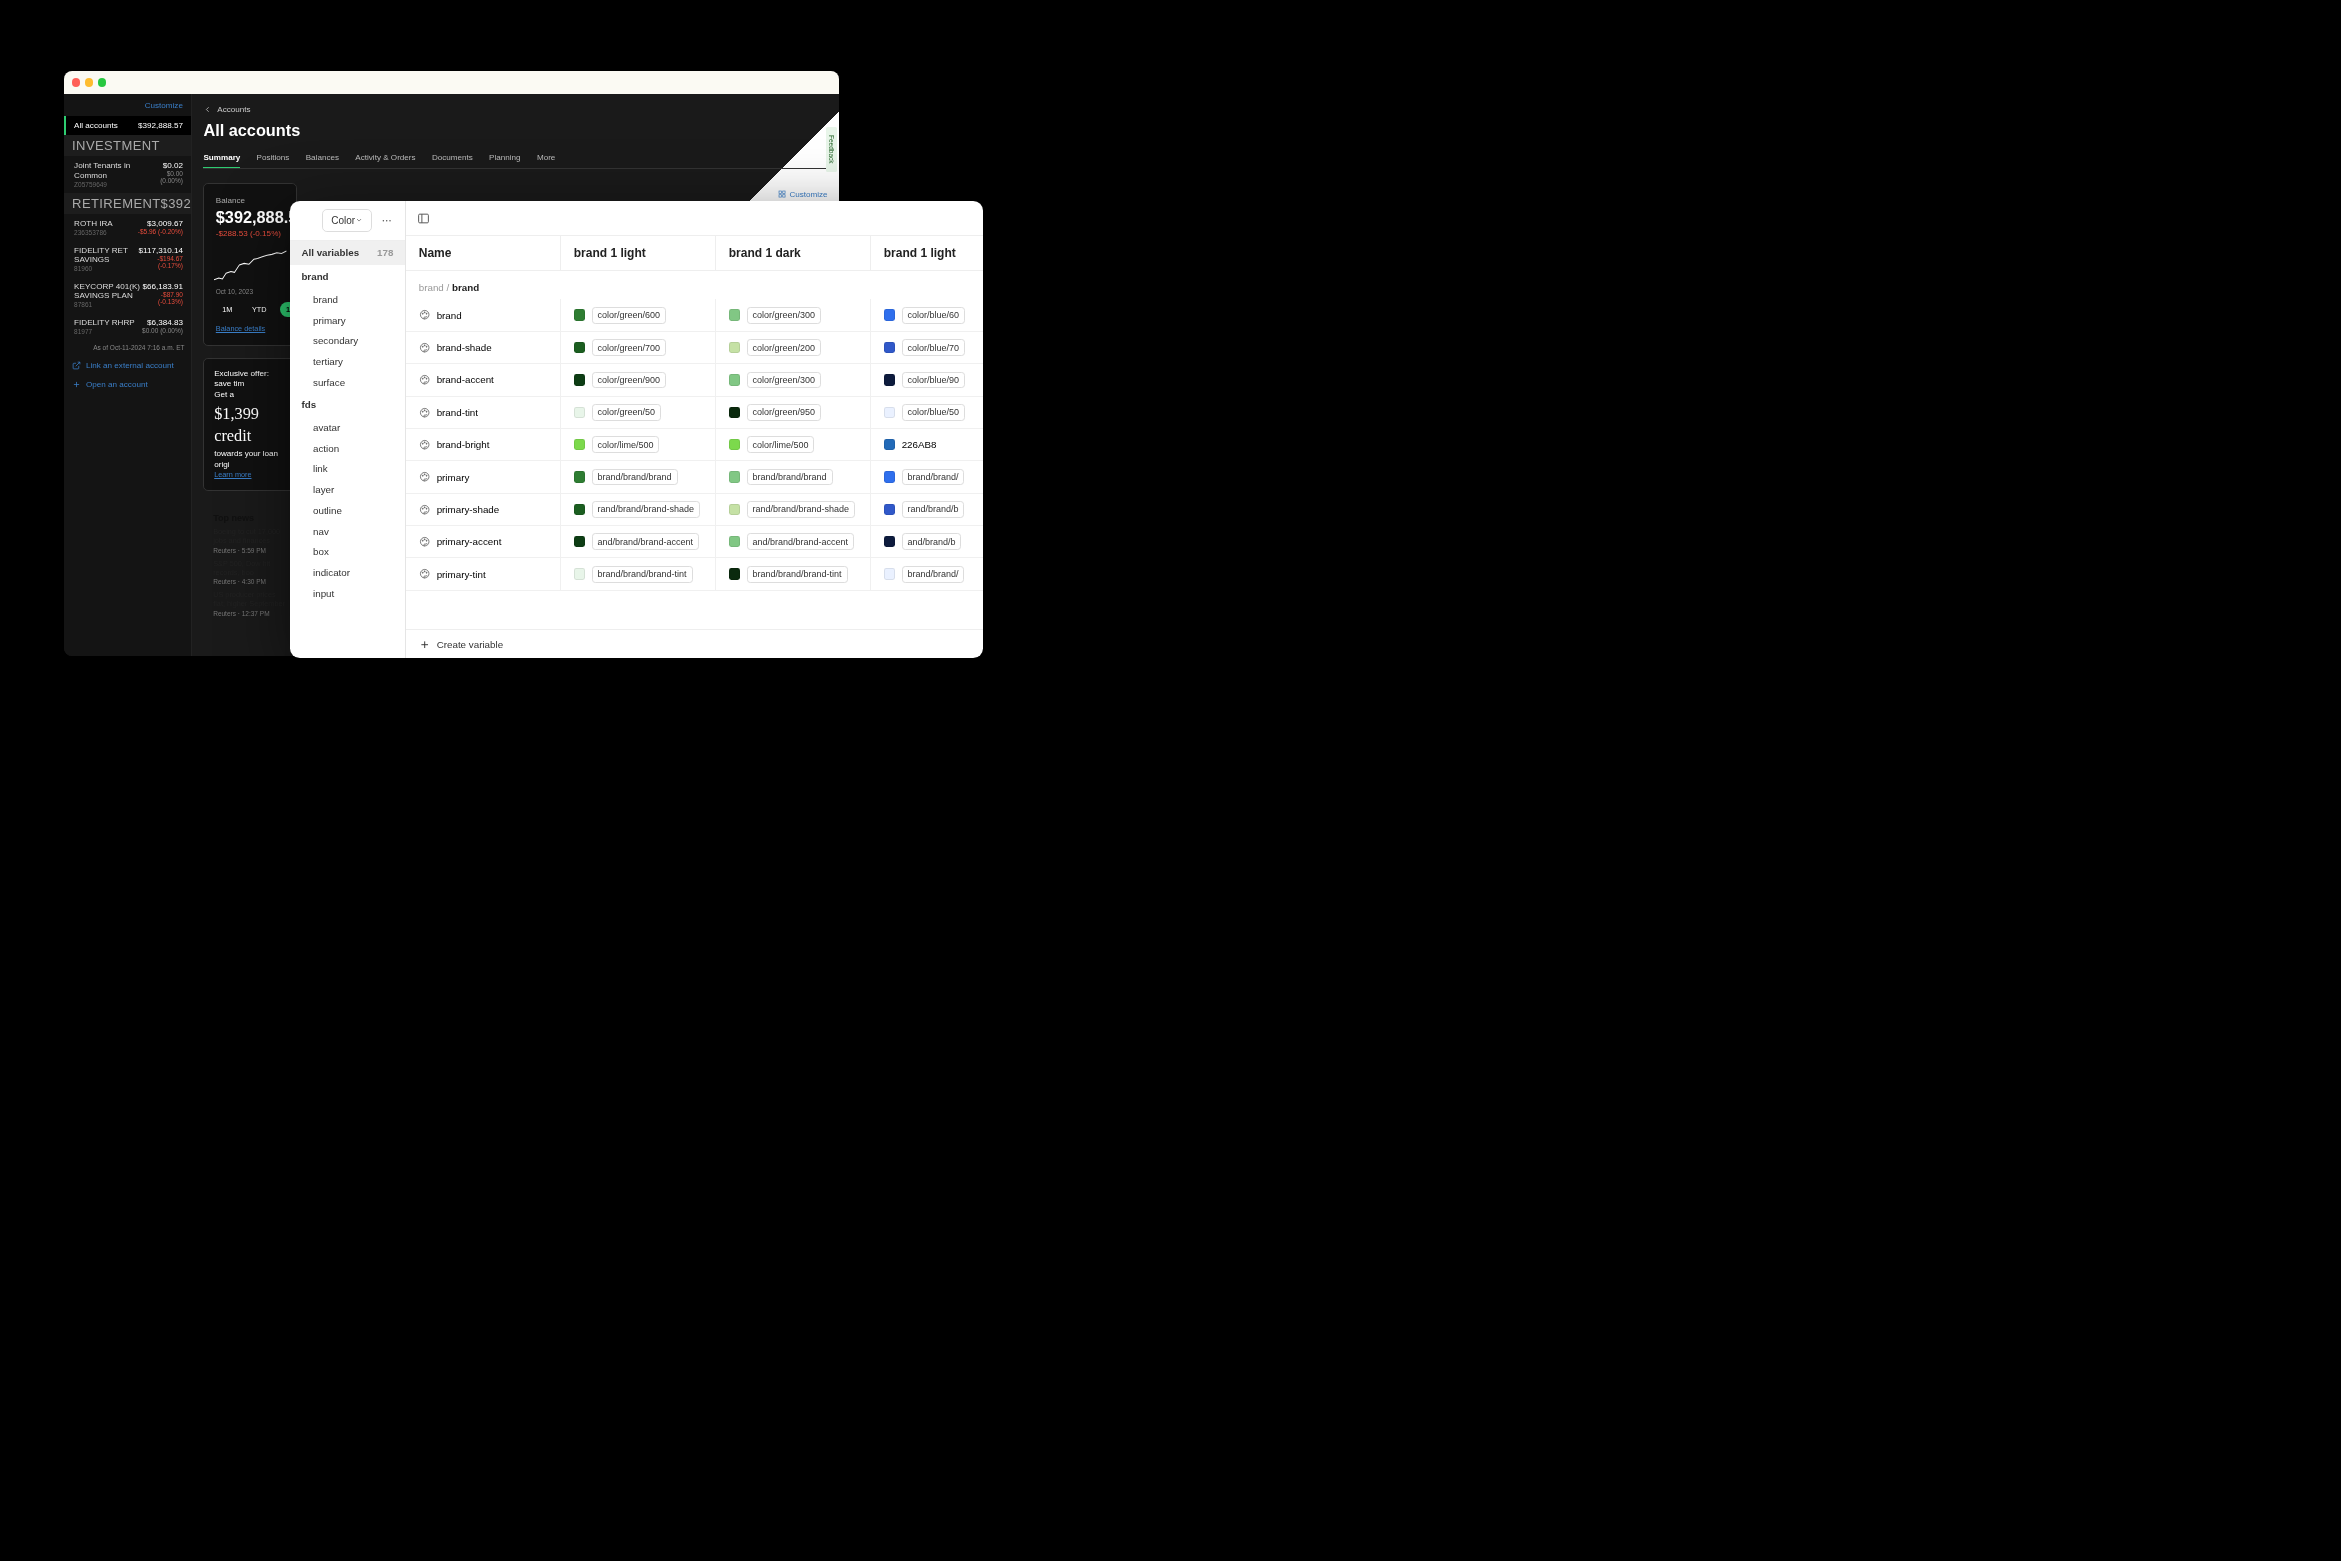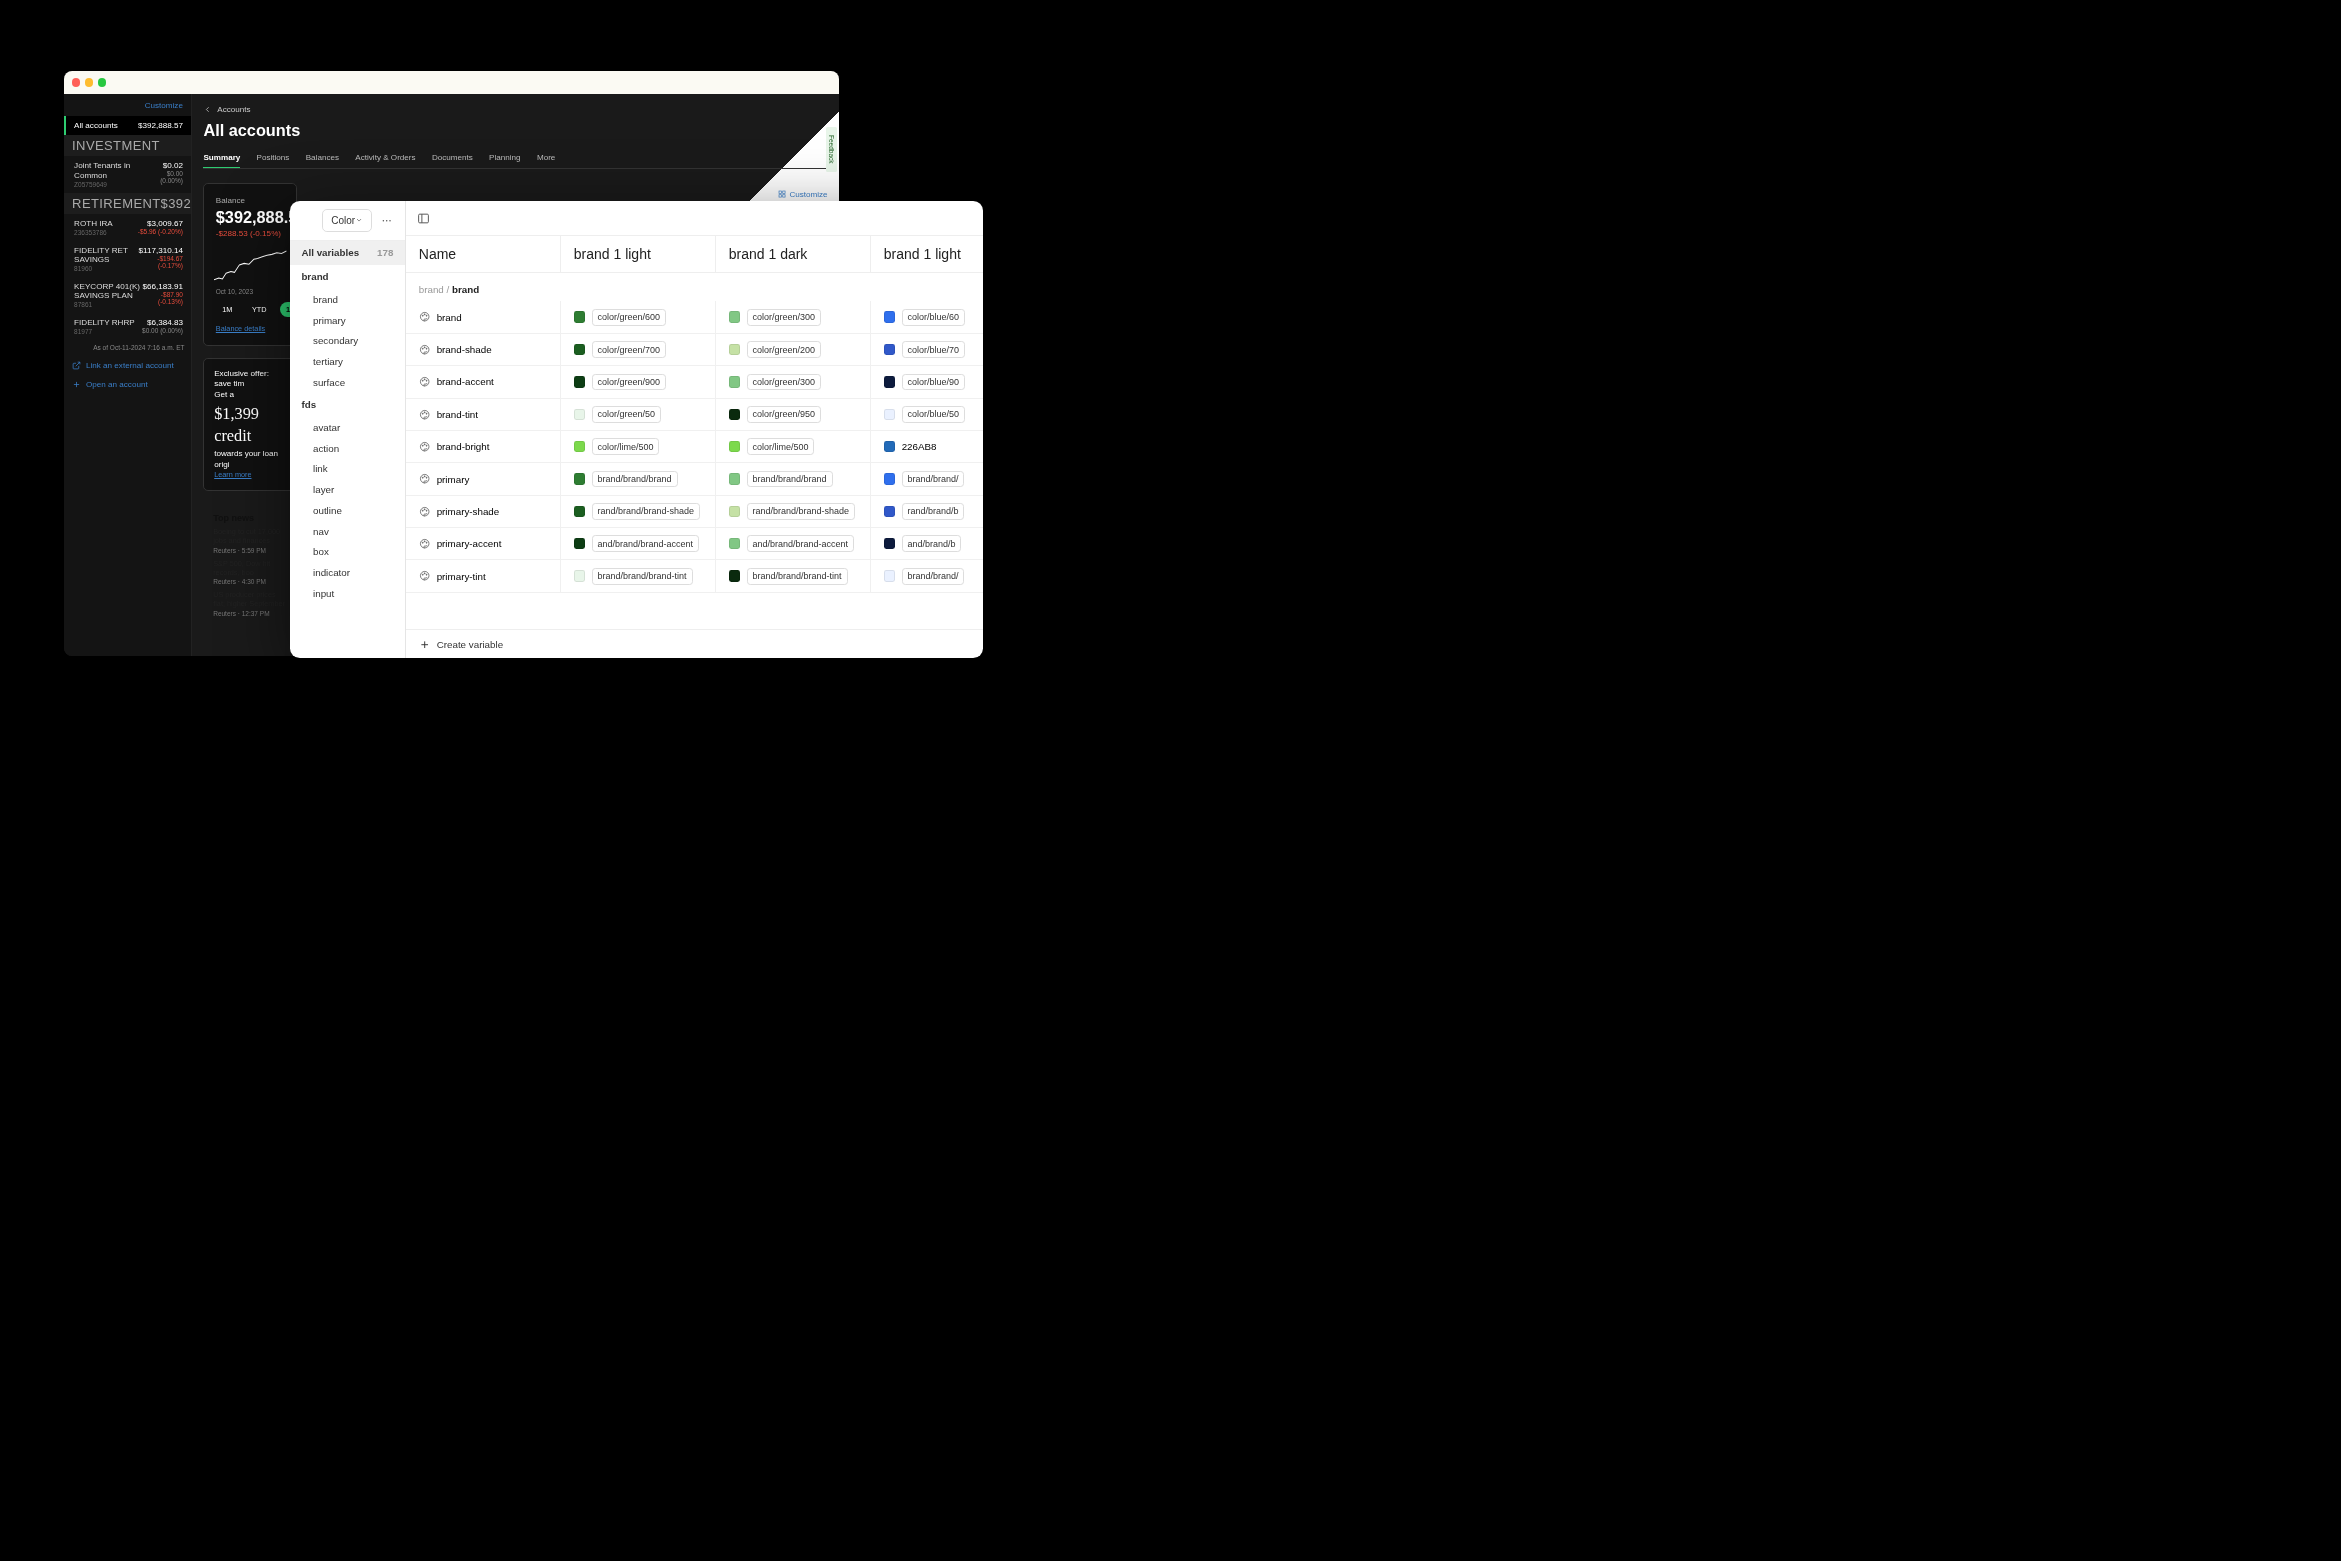--- a/index.html
+++ b/index.html
@@ -78,21 +78,21 @@
 .fg-group.active { background:#f0f0f0; }
 .fg-count { color:#999; font-weight:700;}
 .fg-item { padding:4.9px 11.4px 4.9px 23px; color:#333; cursor:pointer; }
 .fg-subhead { padding:6.5px 11.4px; font-weight:600; color:#333; }
 
 .fg-right { flex:1; display:flex; flex-direction:column; }
 .fg-rtop { height:35px; border-bottom:0.8px solid #eee; display:flex; align-items:center; padding:0 8.1px; }
 .fg-rtop .fg-iconbtn { margin-right:auto; }
 .fg-close { cursor:pointer; color:#555; width:19.5px; height:19.5px; display:flex; align-items:center; justify-content:center;}
 .fg-cols { display:grid; grid-template-columns: 155px 155px 155px 155px; border-bottom:0.8px solid #eee; }
-.fg-colhead { padding:9.8px 13px; font-size:14px; font-weight:400; color:#222; border-right:0.8px solid #eee;}
+.fg-colhead { padding:9.8px 13px; font-size:12px; font-weight:700; color:#222; border-right:0.8px solid #eee;}
 .fg-colhead:last-child{border-right:none;}
 .fg-table { flex:1; overflow:auto; }
 .fg-breadcrumb { padding:11.4px 13px 6.5px; font-size:9.8px; color:#999; }
 .fg-breadcrumb b { color:#222; font-weight:600;}
 .fg-row { display:grid; grid-template-columns:155px 155px 155px 155px; border-bottom:0.8px solid #f0f0f0; }
 .fg-cell { padding:7.3px 13px; font-size:9.8px; display:flex; align-items:center; gap:6.5px; border-right:0.8px solid #f0f0f0; overflow:hidden; white-space:nowrap;}
 .fg-cell:last-child{border-right:none;}
 .fg-palette-icon { width:11.4px; height:11.4px; flex:none; }
 .swatch { width:11.4px; height:11.4px; border-radius:2.4px; border:0.8px solid rgba(0,0,0,.08); flex:none;}
 .chip { border:0.8px solid #ddd; border-radius:3.3px; padding:2.4px 4.9px; font-size:9px; color:#333; overflow:hidden; text-overflow:ellipsis;}

